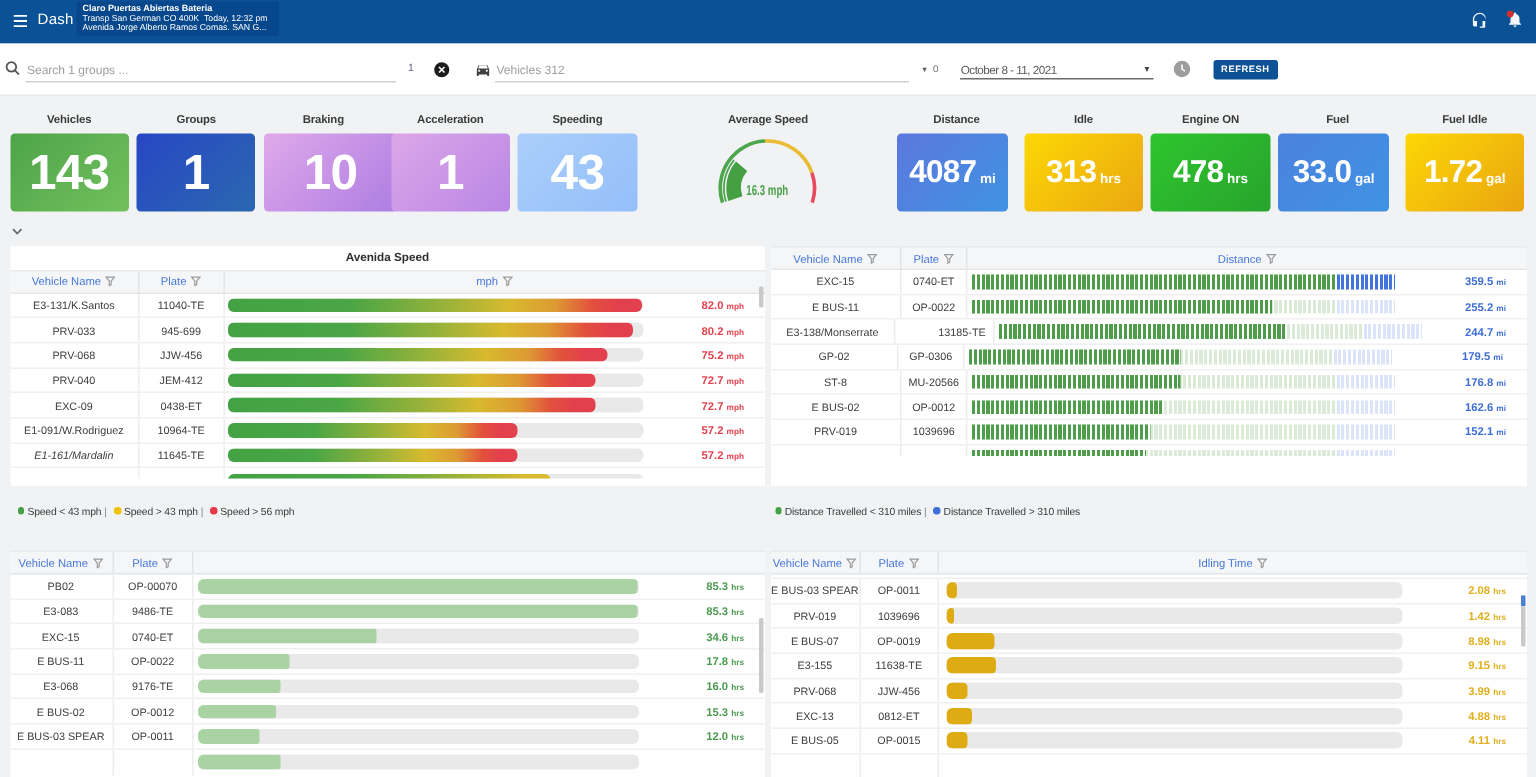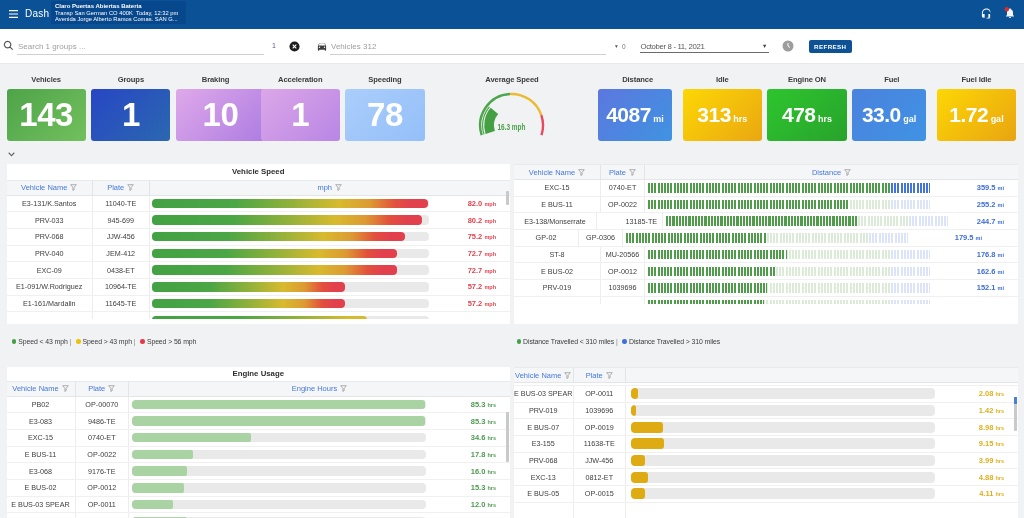--- a/index.html
+++ b/index.html
@@ -91,21 +91,21 @@
 <div class="klabel" style="left:175.9px;width:79.3px">Braking</div>
 <div class="kcard" style="left:175.9px;width:89px;background:linear-gradient(135deg,#dfa9ea,#ad7de2)">
     <span class="big">10</span>
   </div>
 <div class="klabel" style="left:260.6px;width:79.3px">Acceleration</div>
 <div class="kcard" style="left:260.6px;width:79.3px;background:linear-gradient(135deg,#dca7e8,#b886e5)">
     <span class="big">1</span>
   </div>
 <div class="klabel" style="left:345.3px;width:79.3px">Speeding</div>
 <div class="kcard" style="left:345.3px;width:79.3px;background:linear-gradient(135deg,#abcefb,#94bff9)">
-    <span class="big">78</span>
+    <span class="big">43</span>
   </div>
 <div class="klabel" style="left:598.0px;width:79.3px">Distance</div>
 <div class="kcard" style="left:598.0px;width:74px;background:linear-gradient(135deg,#5c77de,#3f93e2)">
     <span class="med">4087</span>
     <span class="unit">&nbsp;mi</span>
   </div>
 <div class="klabel" style="left:682.7px;width:79.3px">Idle</div>
 <div class="kcard" style="left:682.7px;width:79.3px;background:linear-gradient(135deg,#fdd705,#eaa711)">
     <span class="med">313</span>
     <span class="unit">&nbsp;hrs</span>
@@ -132,21 +132,21 @@
 <path d="M510.0,94.0 A31.4,31.4 0 0 1 541.3,115.2" stroke="#eabc34" stroke-width="2.4" fill="none"></path>
 <path d="M541.3,115.2 A31.4,31.4 0 0 1 541.5,135.1" stroke="#e8495f" stroke-width="2.4" fill="none"></path>
 <path d="M484.0,134.4 A29.0,29.0 0 0 1 489.4,106.8" stroke="#4da64d" stroke-width="1.2" fill="none"></path>
 <path d="M490.2,132.4 A22.5,22.5 0 0 1 494.4,110.9" stroke="#44a043" stroke-width="9.8" fill="none"></path>
 <text x="497.5" y="129.8" font-size="9.5" font-weight="bold" fill="#4aa04a" font-family="Liberation Sans" textLength="28" lengthAdjust="spacingAndGlyphs">16.3 mph</text>
 </svg>
 <svg width="7" height="5" viewBox="0 0 10 7" style="position:absolute;left:8px;top:151.5px">
     <path d="M1,1 l4,4.2 4,-4.2" stroke="#666" stroke-width="1.6" fill="none"></path>
   </svg>
 <div class="panel" style="left:6.5px;top:164px;width:503.5px;height:160px">
-<div class="ptitle" style="height:15.5px">Vehicle Speed</div>
+<div class="ptitle" style="height:15.5px">Avenida Speed</div>
 <div class="phead">
       <div style="width:86.5px;border-right:1px solid #e2e4e6;" class="hc">Vehicle Name<svg width="7" height="7" viewBox="0 0 10 10" style="margin-left:3px">
           <path d="M1,1 h8 l-3.1,3.8 v3.4 l-1.8,1 v-4.4 z" fill="none" stroke="#9a9a9a" stroke-width="1.1"></path>
         </svg></div>
       <div style="width:56.5px;border-right:1px solid #e2e4e6;" class="hc">Plate<svg width="7" height="7" viewBox="0 0 10 10" style="margin-left:3px">
           <path d="M1,1 h8 l-3.1,3.8 v3.4 l-1.8,1 v-4.4 z" fill="none" stroke="#9a9a9a" stroke-width="1.1"></path>
         </svg></div>
       <div style="width:360.5px;" class="hc">mph<svg width="7" height="7" viewBox="0 0 10 10" style="margin-left:3px">
           <path d="M1,1 h8 l-3.1,3.8 v3.4 l-1.8,1 v-4.4 z" fill="none" stroke="#9a9a9a" stroke-width="1.1"></path>
         </svg></div>
@@ -206,21 +206,21 @@
         <div class="rc" style="width:86.5px;border-right:1px solid #ededed;">E1-091/W.Rodriguez</div>
         <div class="rc" style="width:56.5px;border-right:1px solid #ededed;">10964-TE</div>
         <div class="rc bc" style="width:360.5px">
           <div class="track" style="width:277px">
             <div class="bar" style="width:192.5px;background:linear-gradient(90deg,#43a243 0%,#4ba645 30%,#97b23a 52%,#d8ba2e 68%,#dd9a33 79%,#e2503c 88%,#e3404d 94%);border-radius:0 4px 4px 0"></div>
           </div>
           <span class="val red">57.2 <em>mph</em></span>
         </div>
       </div>
 <div class="prow">
-        <div class="rc" style="width:86.5px;border-right:1px solid #ededed;">E1-161/Mardalin</div>
+        <div class="rc" style="width:86.5px;border-right:1px solid #ededed;font-style:italic;">E1-161/Mardalin</div>
         <div class="rc" style="width:56.5px;border-right:1px solid #ededed;">11645-TE</div>
         <div class="rc bc" style="width:360.5px">
           <div class="track" style="width:277px">
             <div class="bar" style="width:192.5px;background:linear-gradient(90deg,#43a243 0%,#4ba645 30%,#97b23a 52%,#d8ba2e 68%,#dd9a33 79%,#e2503c 88%,#e3404d 94%);border-radius:0 4px 4px 0"></div>
           </div>
           <span class="val red">57.2 <em>mph</em></span>
         </div>
       </div>
 <div class="prow" style="border-bottom:none">
         <div class="rc" style="width:86.5px;border-right:1px solid #ededed;"></div>
@@ -279,21 +279,21 @@
         <div class="rc bc" style="width:373px">
           <div class="track2" style="width:282px">
             <div style="position:absolute;left:0px;top:0;width:243.2px;height:100%;background:repeating-linear-gradient(90deg,#dcebd8 0 2.1px,transparent 2.1px 3.2px)"></div>
             <div style="position:absolute;left:243.2px;top:0;width:38.80000000000001px;height:100%;background:repeating-linear-gradient(90deg,#dbe4f8 0 2.1px,transparent 2.1px 3.2px)"></div>
             <div style="position:absolute;left:0px;top:0;width:192.0px;height:100%;background:repeating-linear-gradient(90deg,#4f9d4b 0 2.1px,transparent 2.1px 3.2px)"></div>
           </div>
           <span class="val blue">244.7 <em>mi</em></span>
         </div>
       </div>
 <div class="prow">
-        <div class="rc" style="width:65px;border-right:1px solid #ededed;">GP-02</div>
+        <div class="rc" style="width:85px;border-right:1px solid #ededed;">GP-02</div>
         <div class="rc" style="width:44px;border-right:1px solid #ededed;">GP-0306</div>
         <div class="rc bc" style="width:373px">
           <div class="track2" style="width:282px">
             <div style="position:absolute;left:0px;top:0;width:243.2px;height:100%;background:repeating-linear-gradient(90deg,#dcebd8 0 2.1px,transparent 2.1px 3.2px)"></div>
             <div style="position:absolute;left:243.2px;top:0;width:38.80000000000001px;height:100%;background:repeating-linear-gradient(90deg,#dbe4f8 0 2.1px,transparent 2.1px 3.2px)"></div>
             <div style="position:absolute;left:0px;top:0;width:140.8px;height:100%;background:repeating-linear-gradient(90deg,#4f9d4b 0 2.1px,transparent 2.1px 3.2px)"></div>
           </div>
           <span class="val blue">179.5 <em>mi</em></span>
         </div>
       </div>
@@ -343,29 +343,25 @@
             <div style="position:absolute;left:0px;top:0;width:116px;height:100%;background:repeating-linear-gradient(90deg,#4f9d4b 0 2.1px,transparent 2.1px 3.2px)"></div>
           </div>
         </div>
       </div>
 </div>
 </div>
 
 <div class="legend" style="left:11.7px;top:337.5px"><span class="dot" style="background:#43a047"></span>Speed &lt; 43 mph <b>|</b> <span class="dot" style="background:#efc100"></span>Speed &gt; 43 mph <b>|</b> <span class="dot" style="background:#e53947"></span>Speed &gt; 56 mph</div>
 <div class="legend" style="left:516.5px;top:337.5px"><span class="dot" style="background:#43a047"></span>Distance Travelled &lt; 310 miles <b>|</b> <span class="dot" style="background:#3f6fd8"></span>Distance Travelled &gt; 310 miles</div>
 <div class="panel" style="left:6.5px;top:367px;width:503.5px;height:160px">
-<div class="ptitle" style="height:13.5px">Engine Usage</div>
 <div class="phead">
       <div style="width:69px;border-right:1px solid #e2e4e6;" class="hc">Vehicle Name<svg width="7" height="7" viewBox="0 0 10 10" style="margin-left:3px">
           <path d="M1,1 h8 l-3.1,3.8 v3.4 l-1.8,1 v-4.4 z" fill="none" stroke="#9a9a9a" stroke-width="1.1"></path>
         </svg></div>
       <div style="width:53.5px;border-right:1px solid #e2e4e6;" class="hc">Plate<svg width="7" height="7" viewBox="0 0 10 10" style="margin-left:3px">
-          <path d="M1,1 h8 l-3.1,3.8 v3.4 l-1.8,1 v-4.4 z" fill="none" stroke="#9a9a9a" stroke-width="1.1"></path>
-        </svg></div>
-      <div style="width:381px;" class="hc">Engine Hours<svg width="7" height="7" viewBox="0 0 10 10" style="margin-left:3px">
           <path d="M1,1 h8 l-3.1,3.8 v3.4 l-1.8,1 v-4.4 z" fill="none" stroke="#9a9a9a" stroke-width="1.1"></path>
         </svg></div>
     </div>
 <div class="prows" style="">
 <div class="prow">
         <div class="rc" style="width:69px;border-right:1px solid #ededed;">PB02</div>
         <div class="rc" style="width:53.5px;border-right:1px solid #ededed;">OP-00070</div>
         <div class="rc bc" style="width:381px">
           <div class="track" style="width:294.5px">
             <div class="bar" style="width:293.8px;background:#a9d3a3;border-radius:2px"></div>
@@ -447,20 +443,23 @@
   </div>
 
 <div class="panel" style="left:514px;top:367px;width:504px;height:160px">
 <div class="phead">
       <div style="width:59.5px;border-right:1px solid #e2e4e6;" class="hc">Vehicle Name<svg width="7" height="7" viewBox="0 0 10 10" style="margin-left:3px">
           <path d="M1,1 h8 l-3.1,3.8 v3.4 l-1.8,1 v-4.4 z" fill="none" stroke="#9a9a9a" stroke-width="1.1"></path>
         </svg></div>
       <div style="width:52.5px;border-right:1px solid #e2e4e6;" class="hc">Plate<svg width="7" height="7" viewBox="0 0 10 10" style="margin-left:3px">
           <path d="M1,1 h8 l-3.1,3.8 v3.4 l-1.8,1 v-4.4 z" fill="none" stroke="#9a9a9a" stroke-width="1.1"></path>
         </svg></div>
+      <div style="width:392px;" class="hc">Idling Time<svg width="7" height="7" viewBox="0 0 10 10" style="margin-left:3px">
+          <path d="M1,1 h8 l-3.1,3.8 v3.4 l-1.8,1 v-4.4 z" fill="none" stroke="#9a9a9a" stroke-width="1.1"></path>
+        </svg></div>
     </div>
 <div style="height:3px;border-bottom:1px solid #f0f0f0"></div>
 <div class="prows" style="">
 <div class="prow">
         <div class="rc" style="width:59.5px;border-right:1px solid #ededed;">E BUS-03 SPEAR</div>
         <div class="rc" style="width:52.5px;border-right:1px solid #ededed;">OP-0011</div>
         <div class="rc bc" style="width:392px">
           <div class="track" style="width:304.5px;height:11px;margin-left:4.5px">
             <div class="bar" style="width:7.5px;background:#dfab13;border-radius:3px"></div>
           </div>

